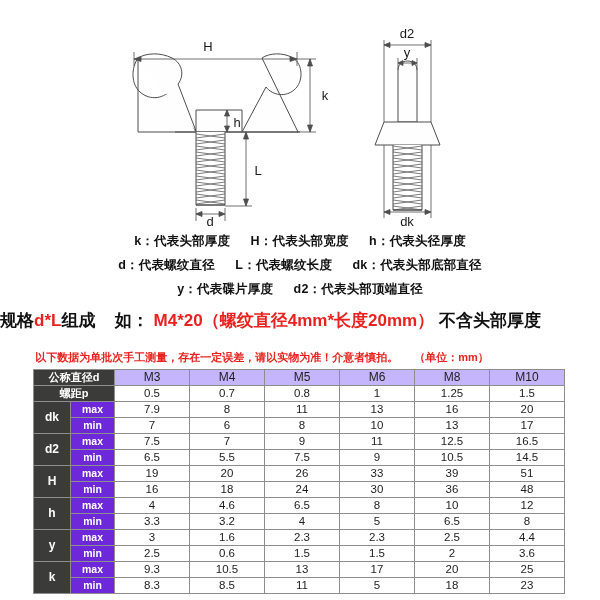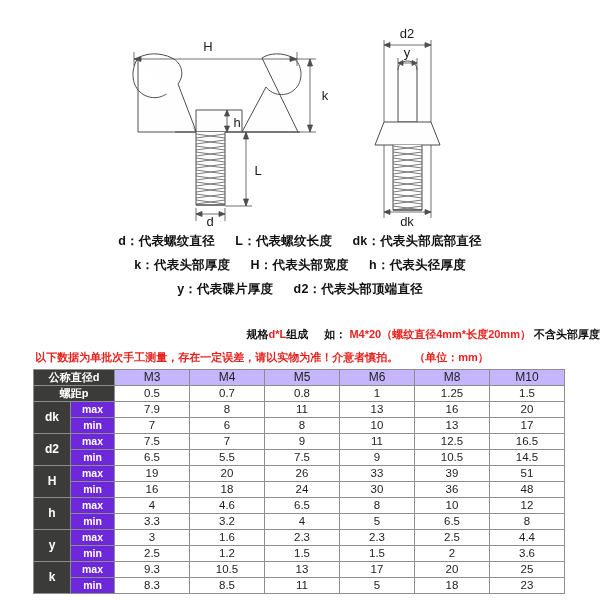--- a/index.html
+++ b/index.html
@@ -48,26 +48,25 @@
     white-space: nowrap;
   }
   .legend-line .gap { display: inline-block; width: 13px; }
 
   
   .spec-line {
     position: absolute;
     left: 0;
     top: 310px;
     width: 600px;
-    text-align: right;
-    font-size: 11px;
+    text-align: left;
+    font-size: 17px;
     font-weight: bold;
     line-height: 22px;
     white-space: nowrap;
-    margin-top: 13px;
   }
   .spec-line .blk { color: #111111; }
   .spec-line .red { color: #e8231f; }
   .spec-line .sp { display: inline-block; width: 10px; }
 
   
   .notice-line {
     position: absolute;
     left: 0;
     top: 348px;
@@ -271,32 +270,32 @@
         <text x="210" y="226" text-anchor="middle">d</text>
         <text x="407" y="38" text-anchor="middle">d2</text>
         <text x="407" y="57" text-anchor="middle">y</text>
         <text x="407" y="226" text-anchor="middle">dk</text>
       </g>
     </svg>
   </div>
 
   <div class="legend">
     <div class="legend-line">
+      <span>k：代表头部厚度</span>
+      <span class="gap"></span>
+      <span>H：代表头部宽度</span>
+      <span class="gap"></span>
+      <span>h：代表头径厚度</span>
+    </div>
+    <div class="legend-line">
       <span>d：代表螺纹直径</span>
       <span class="gap"></span>
       <span>L：代表螺纹长度</span>
       <span class="gap"></span>
       <span>dk：代表头部底部直径</span>
-    </div>
-    <div class="legend-line">
-      <span>k：代表头部厚度</span>
-      <span class="gap"></span>
-      <span>H：代表头部宽度</span>
-      <span class="gap"></span>
-      <span>h：代表头径厚度</span>
     </div>
     <div class="legend-line">
       <span>y：代表碟片厚度</span>
       <span class="gap"></span>
       <span>d2：代表头部顶端直径</span>
     </div>
   </div>
 
   <div class="spec-line">
     <span class="blk">规格</span><span class="red">d*L</span><span class="blk">组成</span>
@@ -432,21 +431,21 @@
           <td class="val">3</td>
           <td class="val">1.6</td>
           <td class="val">2.3</td>
           <td class="val">2.3</td>
           <td class="val">2.5</td>
           <td class="val">4.4</td>
         </tr>
         <tr>
           <td class="hd-mm">min</td>
           <td class="val">2.5</td>
-          <td class="val">1.2</td>
+          <td class="val">0.6</td>
           <td class="val">1.5</td>
           <td class="val">1.5</td>
           <td class="val">2</td>
           <td class="val">3.6</td>
         </tr>
 
         <tr>
           <td class="hd-rowlabel" rowspan="2">k</td>
           <td class="hd-mm">max</td>
           <td class="val">9.3</td>

